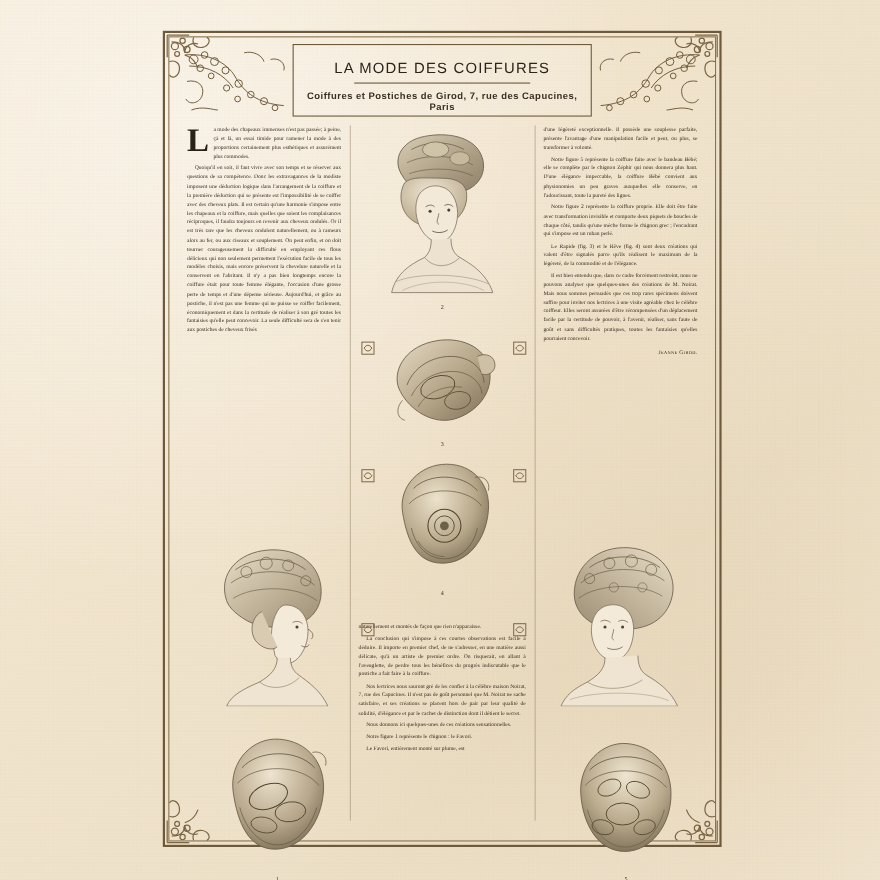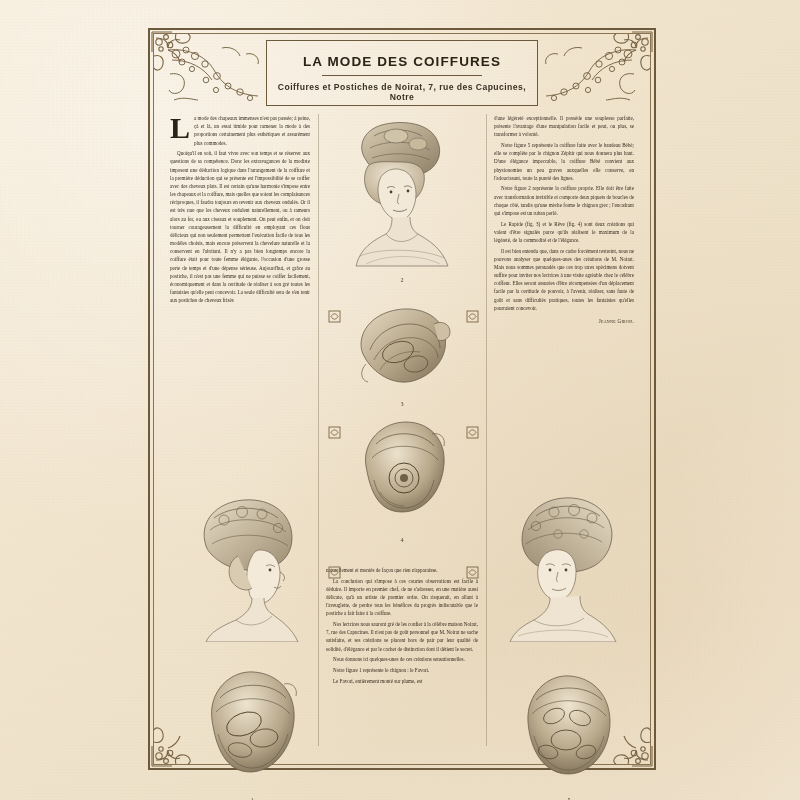--- a/index.html
+++ b/index.html
@@ -89,21 +89,21 @@
     border: 1.5px solid #6d5a3c;
     box-sizing: border-box;
     text-align: center;
     padding-top: 13px;
     background: rgba(255,255,255,0.12);
   }
   .mast-title {
     font-family: "Liberation Sans", sans-serif;
     font-size: 13.5px;
     letter-spacing: 1.1px;
-    font-weight: bold;
+    font-weight: normal;
     color: #2c2418;
   }
   .mast-rule {
     width: 160px;
     height: 1px;
     background: #6d5a3c;
     margin: 6px auto 6px auto;
   }
   .mast-sub {
     font-family: "Liberation Sans", sans-serif;
@@ -306,21 +306,21 @@
           <path d="M8 34 C18 32 24 38 22 46 C20 54 10 56 7 50"></path>
           <path d="M12 60 C22 56 32 60 36 60"></path>
           <path d="M60 8 C68 6 76 10 78 16"></path>
           <path d="M84 14 C92 12 98 18 96 24"></path>
         </svg>
       </div>
 
       <div class="masthead-box">
         <div class="mast-title">LA MODE DES COIFFURES</div>
         <div class="mast-rule"></div>
-        <div class="mast-sub">Coiffures et Postiches de Noirat, 7, rue des Capucines, Notre</div>
+        <div class="mast-sub">Coiffures et Postiches de Girod, 7, rue des Capucines, Paris</div>
       </div>
 
       <div class="mast-wreath right">
         <svg viewBox="0 0 104 66" fill="none" stroke="currentColor" stroke-width="0.9">
           <path d="M6 10 C26 8 44 16 52 30 C60 44 72 54 96 56"></path>
           <path d="M10 20 C28 20 42 28 50 40"></path>
           <circle cx="14" cy="14" r="4"></circle>
             <circle cx="24" cy="10" r="3"></circle>
           <circle cx="33" cy="16" r="3.6"></circle>
             <circle cx="20" cy="22" r="3"></circle>

